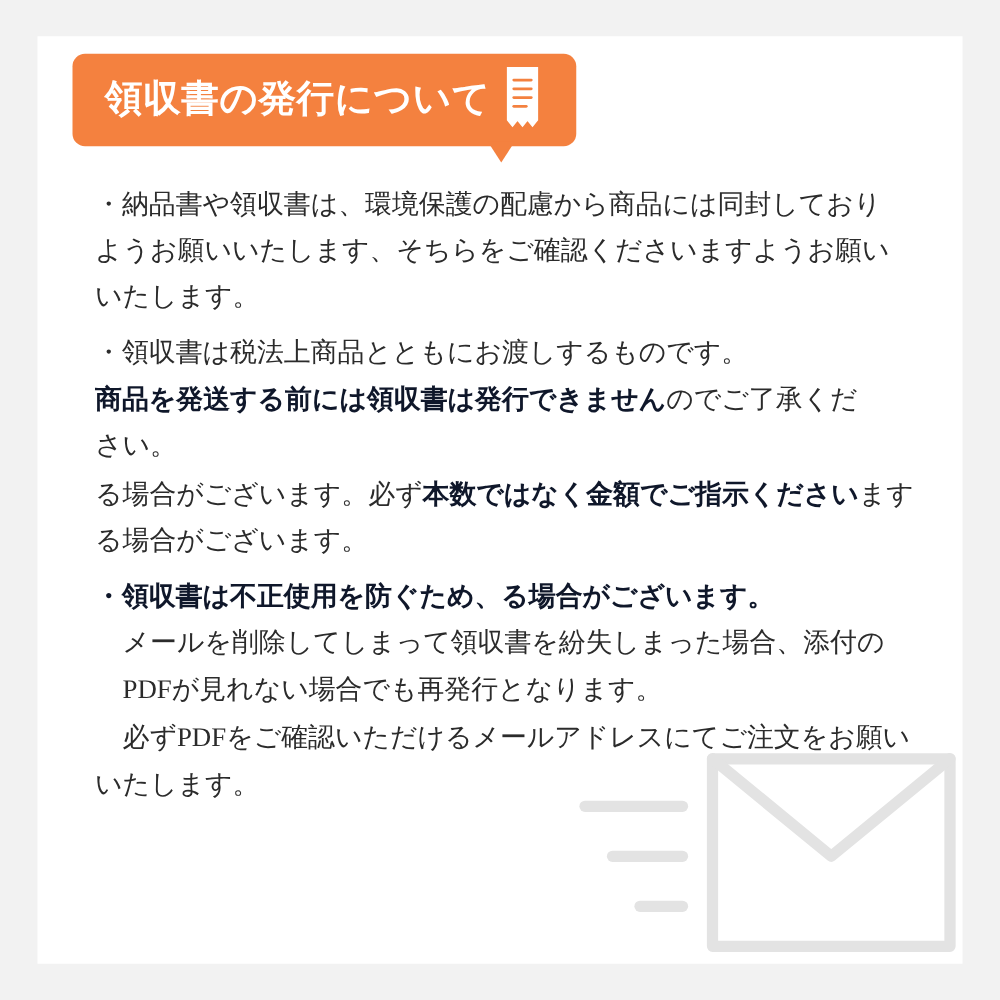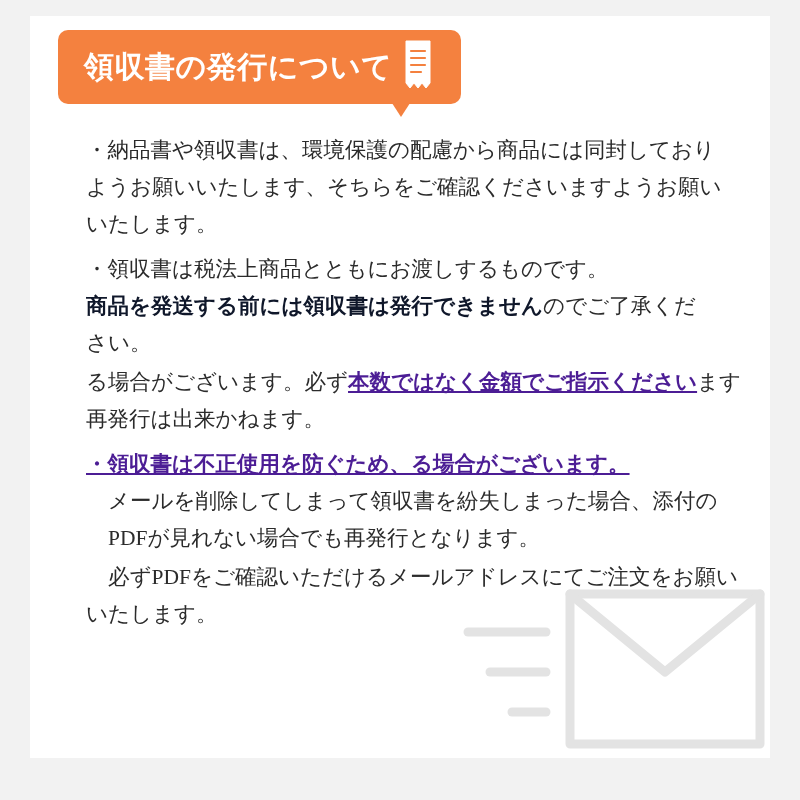--- a/index.html
+++ b/index.html
@@ -19,21 +19,21 @@
     width: 800px;
     height: 800px;
     background: #f2f2f2;
     box-sizing: border-box;
   }
 
   
   #card {
     position: absolute;
     left: 30px;
-    top: 16px;
+    top: 29px;
     width: 740px;
     height: 742px;
     background: #ffffff;
     overflow: hidden;
   }
 
   
   #envelope-watermark {
     position: absolute;
     right: -10px;
@@ -93,36 +93,34 @@
     left: 46px;
     top: 116px;
     width: 668px;
     font-size: 21.5px;
     line-height: 1.72;
     color: #2b2b2b;
     font-family: "Liberation Serif", "DejaVu Serif", serif;
   }
   .para {
     margin-bottom: 8px;
-    margin-left: 10px;
   }
   .para.tight {
     margin-bottom: 2px;
   }
   .indent {
     padding-left: 22px;
   }
   .red-bold {
     color: #0f172a;
     font-weight: bold;
   }
   .blk-bold {
     font-weight: bold;
-    color: #4c1d95;
-    text-decoration: underline;
+    color: #0f172a;
   }
 </style>
 </head>
 <body>
 
 <div id="page">
 
   <div id="card">
 
     <svg id="envelope-watermark" viewBox="0 0 330 230" xmlns="http://www.w3.org/2000/svg">
@@ -164,21 +162,21 @@
         <div>
           <span class="red-bold">商品を発送する前には領収書は発行できません</span><span>のでご了承くだ</span>
         </div>
         <div>さい。</div>
       </div>
 
       <div class="para">
         <div>
           <span>る場合がございます。必ず</span><span class="blk-bold">本数ではなく金額でご指示ください</span><span>ます</span>
         </div>
-        <div>再発行は出来かねます。</div>
+        <div>る場合がございます。</div>
       </div>
 
       <div class="para tight">
         <div class="blk-bold">・領収書は不正使用を防ぐため、る場合がございます。</div>
         <div class="indent">メールを削除してしまって領収書を紛失しまった場合、添付の</div>
         <div class="indent">PDFが見れない場合でも再発行となります。</div>
       </div>
 
       <div class="para">
         <div class="indent">必ずPDFをご確認いただけるメールアドレスにてご注文をお願い</div>

